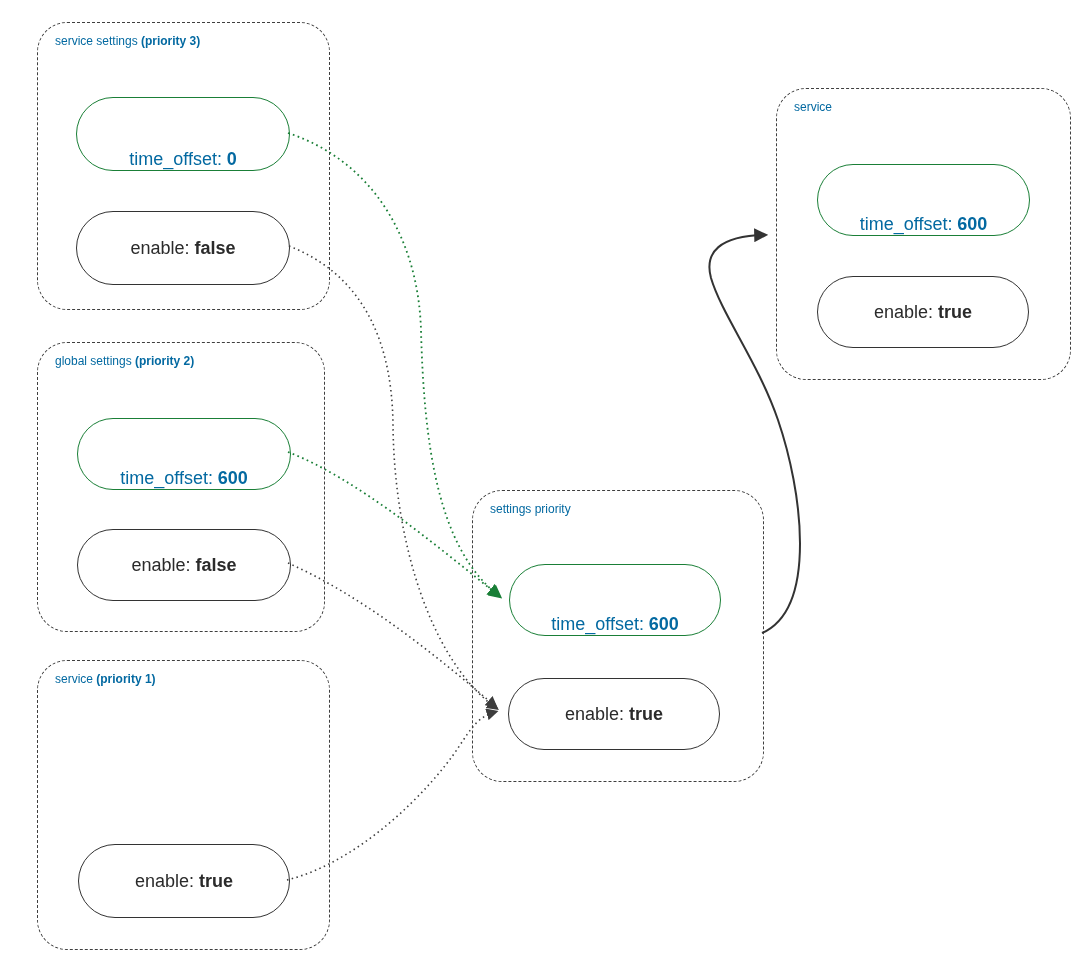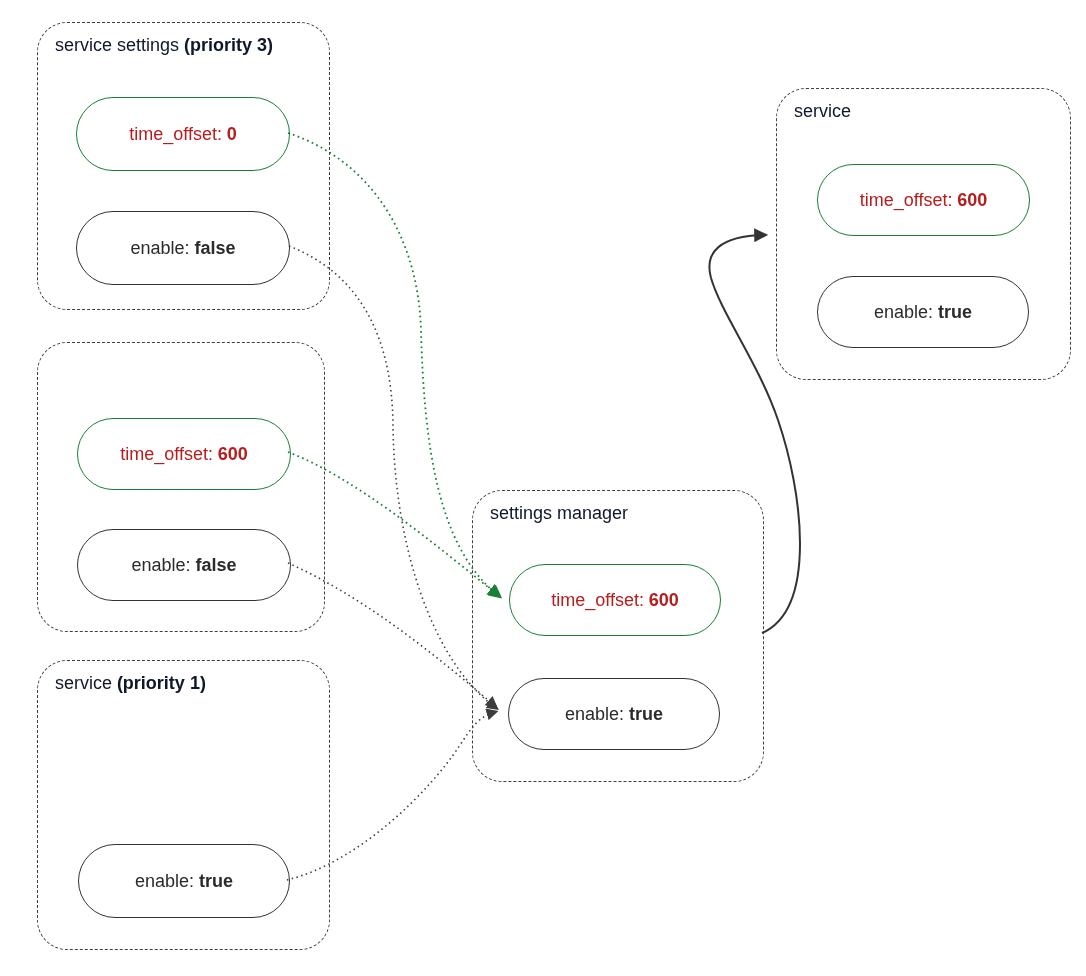--- a/index.html
+++ b/index.html
@@ -4,31 +4,31 @@
 <style>
   html,body{margin:0;padding:0;background:#ffffff;}
   .canvas{
     position:relative;width:1086px;height:976px;background:#ffffff;
     font-family:"Liberation Sans",sans-serif;color:#2b2b2b;overflow:hidden;
   }
   .group{
     position:absolute;border:1.6px dashed #3f3f3f;border-radius:30px;background:transparent;
   }
   .group-title{
-    position:absolute;left:17px;top:11px;font-size:18px;line-height:1.25;
-    color:#0f172a;white-space:nowrap;
+    position:absolute;left:17px;top:11px;font-size:12px;line-height:1.25;
+    color:#0369a1;white-space:nowrap;
   }
   .group-title .bold{font-weight:700;margin-left:0.27em;}
   .pill{
     position:absolute;display:flex;align-items:center;justify-content:center;
     border-radius:40px;font-size:18px;background:#ffffff;white-space:nowrap;
   }
   .pill .val{font-weight:700;margin-left:0.27em;}
   .pill.dark{border:1.5px solid #333333;color:#2b2b2b;}
-  .pill.green{border:1.5px solid #1a7f37;color:#b91c1c;}
+  .pill.green{border:1.5px solid #1a7f37;color:#0369a1;align-items:flex-end;}
   svg.edges{
     position:absolute;left:0;top:0;pointer-events:none;
   }
 </style>
 </head>
 <body>
 
 <div class="canvas">
 
   <div class="group" style="left:37px;top:22px;width:291px;height:286px">
@@ -39,20 +39,23 @@
       <span>time_offset:</span>
       <span class="val">0</span>
     </div>
     <div class="pill dark" style="left:38px;top:188px;width:212px;height:72px">
       <span>enable:</span>
       <span class="val">false</span>
     </div>
   </div>
 
   <div class="group" style="left:37px;top:342px;width:286px;height:288px">
+    <div class="group-title">
+      <span>global settings</span><span class="bold">(priority 2)</span>
+    </div>
     <div class="pill green" style="left:39px;top:75px;width:212px;height:70px">
       <span>time_offset:</span>
       <span class="val">600</span>
     </div>
     <div class="pill dark" style="left:39px;top:186px;width:212px;height:70px">
       <span>enable:</span>
       <span class="val">false</span>
     </div>
   </div>
 
@@ -61,21 +64,21 @@
       <span>service</span><span class="bold">(priority 1)</span>
     </div>
     <div class="pill dark" style="left:40px;top:183px;width:210px;height:72px">
       <span>enable:</span>
       <span class="val">true</span>
     </div>
   </div>
 
   <div class="group" style="left:472px;top:490px;width:290px;height:290px">
     <div class="group-title">
-      <span>settings manager</span><span class="bold"></span>
+      <span>settings priority</span><span class="bold"></span>
     </div>
     <div class="pill green" style="left:36px;top:73px;width:210px;height:70px">
       <span>time_offset:</span>
       <span class="val">600</span>
     </div>
     <div class="pill dark" style="left:35px;top:187px;width:210px;height:70px">
       <span>enable:</span>
       <span class="val">true</span>
     </div>
   </div>

